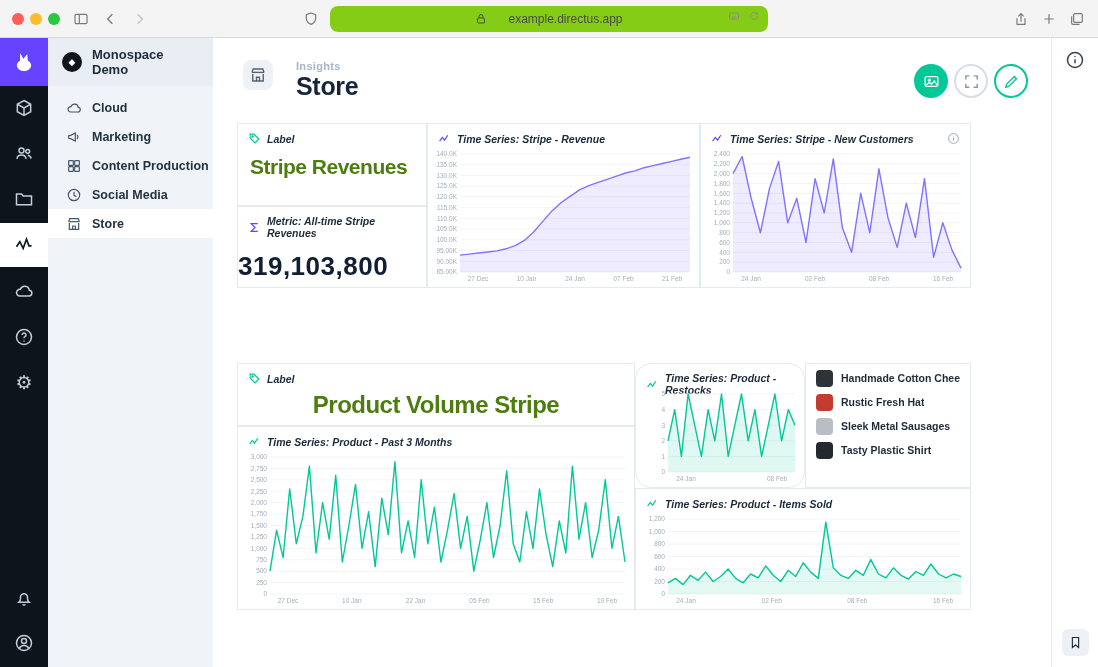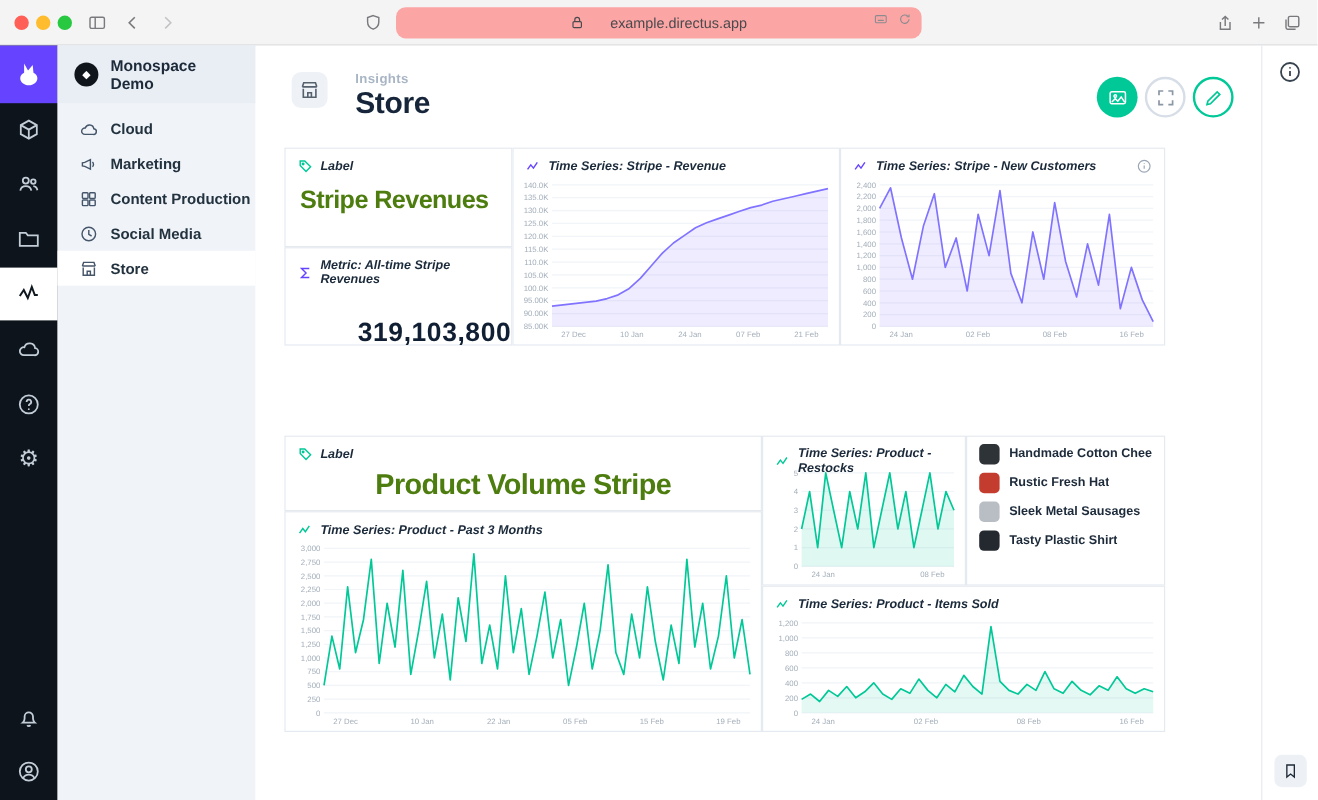--- a/index.html
+++ b/index.html
@@ -5,21 +5,21 @@
   * { margin:0; padding:0; box-sizing:border-box; }
   html,body { width:1098px; height:667px; overflow:hidden; }
   body { font-family:"Liberation Sans", sans-serif; background:#fff; color:#172940; }
   .screen { position:relative; width:1098px; height:667px; background:#fff; }
 
   
   .browser { position:absolute; left:0; top:0; width:1098px; height:38px; background:#f4f4f5; border-bottom:1px solid #d8d9db; }
   .tl { position:absolute; top:13px; width:12px; height:12px; border-radius:50%; }
   .bicon { position:absolute; top:8px; width:22px; height:22px; display:flex; align-items:center; justify-content:center; color:#7a7a7e; background:none; border:none; cursor:default; }
   .bicon svg { width:16px; height:16px; }
-  .urlbar { position:absolute; left:330px; top:6px; width:438px; height:26px; background:#fca5a5; border-radius:8px; display:flex; align-items:center; justify-content:center; gap:21px; color:#4a4a4d; font-size:12px; }
+  .urlbar { position:absolute; left:330px; top:6px; width:438px; height:26px; background:#84cc16; border-radius:8px; display:flex; align-items:center; justify-content:center; gap:21px; color:#4a4a4d; font-size:12px; }
   .urlbar .right-icons { position:absolute; right:8px; top:4px; display:flex; gap:8px; color:#8b8b8f; }
   .urlbar svg { width:12px; height:12px; }
 
   
   .modulebar { position:absolute; left:0; top:38px; width:48px; height:629px; background:var(--module-bg,#0d141c); }
   .logo { position:absolute; left:0; top:0; width:48px; height:48px; background:var(--purple,#6644ff); display:flex; align-items:center; justify-content:center; }
   .logo svg { width:26px; height:26px; }
   .mod { position:absolute; left:0; width:48px; height:44px; display:flex; align-items:center; justify-content:center; color:#c3cdd8; background:none; border:none; cursor:pointer; }
   .mod svg { width:20px; height:20px; }
   .mod.active { background:#ffffff; color:#10181f; }
@@ -56,21 +56,21 @@
 
   
   .panel { position:absolute; background:#fff; border:1px solid var(--border,#e5eaf0); }
   .phead { display:flex; align-items:center; gap:6px; padding:8px 10px 4px 10px; font-size:10.5px; font-weight:bold; color:#1b2a3a;font-style:italic; }
   .phead svg { width:13px; height:13px; flex:0 0 13px; }
   .ic-green { color:var(--green,#00c897); }
   .ic-purple { color:var(--purple,#6644ff); }
   .phead .info-mini { margin-left:auto; color:#9aa6b3; }
   .big-label { font-size:21px; font-weight:800; letter-spacing:-0.5px; color:#4d7c0f; padding:6px 12px; white-space:nowrap; }
   .big-label.center { text-align:center; font-size:24px; padding-top:2px; }
-  .metric-value { text-align:right; font-size:22px; font-weight:800; color:#101f33; margin-top:21px; letter-spacing:0.5px; }
+  .metric-value { text-align:left; font-size:26px; font-weight:800; color:#101f33; margin-top:8px; letter-spacing:0.5px; }
   .chart { position:absolute; left:4px; right:4px; top:26px; bottom:4px; }
   .chart text { font-family:"Liberation Sans", sans-serif; }
   .list-rows { padding:2px 10px; }
   .list-row { display:flex; align-items:center; gap:8px; height:24px; cursor:pointer; }
   .thumb { width:17px; height:17px; border-radius:4px; flex:0 0 17px; }
   .list-title { font-size:10.5px; font-weight:bold; color:#1c2a3a; white-space:nowrap; overflow:hidden; }
 </style>
 </head>
 <body>
 
@@ -438,21 +438,21 @@
             <path d="M28.0 118.2 L34.6 77.1 L41.1 104.5 L47.7 36.0 L54.3 90.8 L60.9 63.4 L67.4 13.1 L74.0 99.9 L80.6 49.7 L87.2 86.2 L93.7 22.3 L100.3 109.0 L106.9 72.5 L113.5 31.4 L120.0 95.3 L126.6 58.8 L133.2 113.6 L139.8 45.1 L146.3 81.6 L152.9 8.6 L159.5 99.9 L166.1 67.9 L172.6 104.5 L179.2 26.8 L185.8 90.8 L192.4 54.2 L198.9 109.0 L205.5 77.1 L212.1 40.5 L218.6 95.3 L225.2 63.4 L231.8 118.2 L238.4 86.2 L244.9 49.7 L251.5 104.5 L258.1 72.5 L264.7 17.7 L271.2 90.8 L277.8 109.0 L284.4 58.8 L291.0 95.3 L297.5 36.0 L304.1 81.6 L310.7 113.6 L317.3 67.9 L323.8 99.9 L330.4 13.1 L337.0 86.2 L343.6 49.7 L350.1 104.5 L356.7 77.1 L363.3 26.8 L369.9 95.3 L376.4 63.4 L383.0 109.0" fill="none" stroke="#00c897" stroke-width="1.4" stroke-linejoin="round"></path>
             <text x="46" y="150" text-anchor="middle" font-size="6.5" fill="#a3aeba">27 Dec</text>
             <text x="109.8" y="150" text-anchor="middle" font-size="6.5" fill="#a3aeba">10 Jan</text>
             <text x="173.6" y="150" text-anchor="middle" font-size="6.5" fill="#a3aeba">22 Jan</text>
             <text x="237.4" y="150" text-anchor="middle" font-size="6.5" fill="#a3aeba">05 Feb</text>
             <text x="301.2" y="150" text-anchor="middle" font-size="6.5" fill="#a3aeba">15 Feb</text>
             <text x="365" y="150" text-anchor="middle" font-size="6.5" fill="#a3aeba">19 Feb</text>
           </svg></div>
     </section>
 
-    <section class="panel" style="left:422px; top:325px; width:170px; height:125px;">
+    <section class="panel" style="left:422px; top:325px; width:170px; height:125px;border-radius:16px;">
       <div class="phead">
         <svg class="ic-green" viewBox="0 0 24 24" fill="none" stroke="currentColor" stroke-width="2.2">
             <path d="M3 17l5-7 4 5 6-9"></path>
           </svg>
         <span>Time Series: Product - Restocks</span>
       </div>
       <div class="chart"><svg width="160" height="93">
             <line x1="28" y1="4" x2="155" y2="4" stroke="#f1f4f8" stroke-width="1"></line>
             <text x="25" y="6.3" text-anchor="end" font-size="6.5" fill="#a3aeba">5</text>
             <line x1="28" y1="19.6" x2="155" y2="19.6" stroke="#f1f4f8" stroke-width="1"></line>

